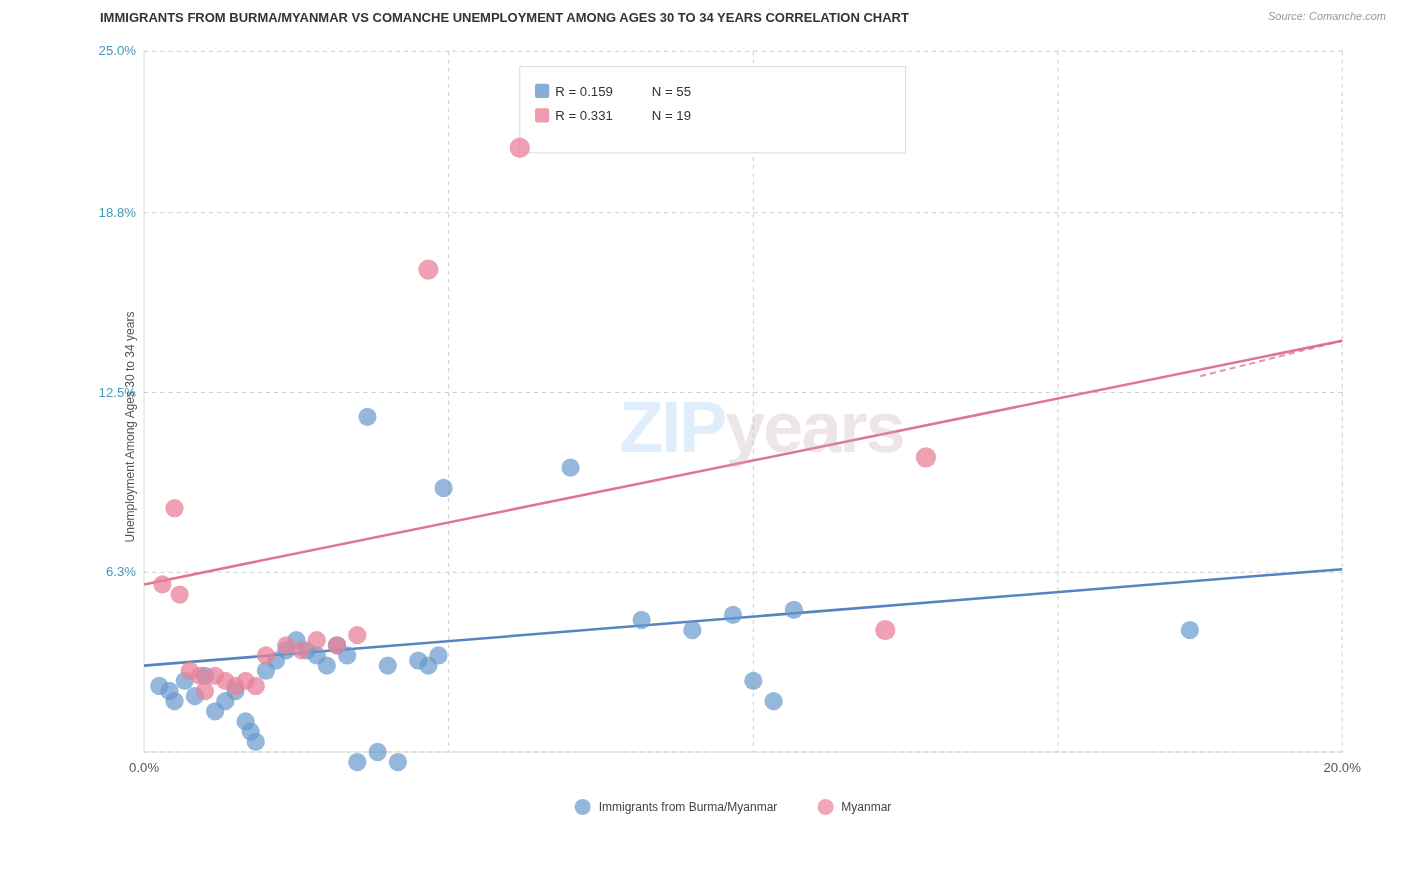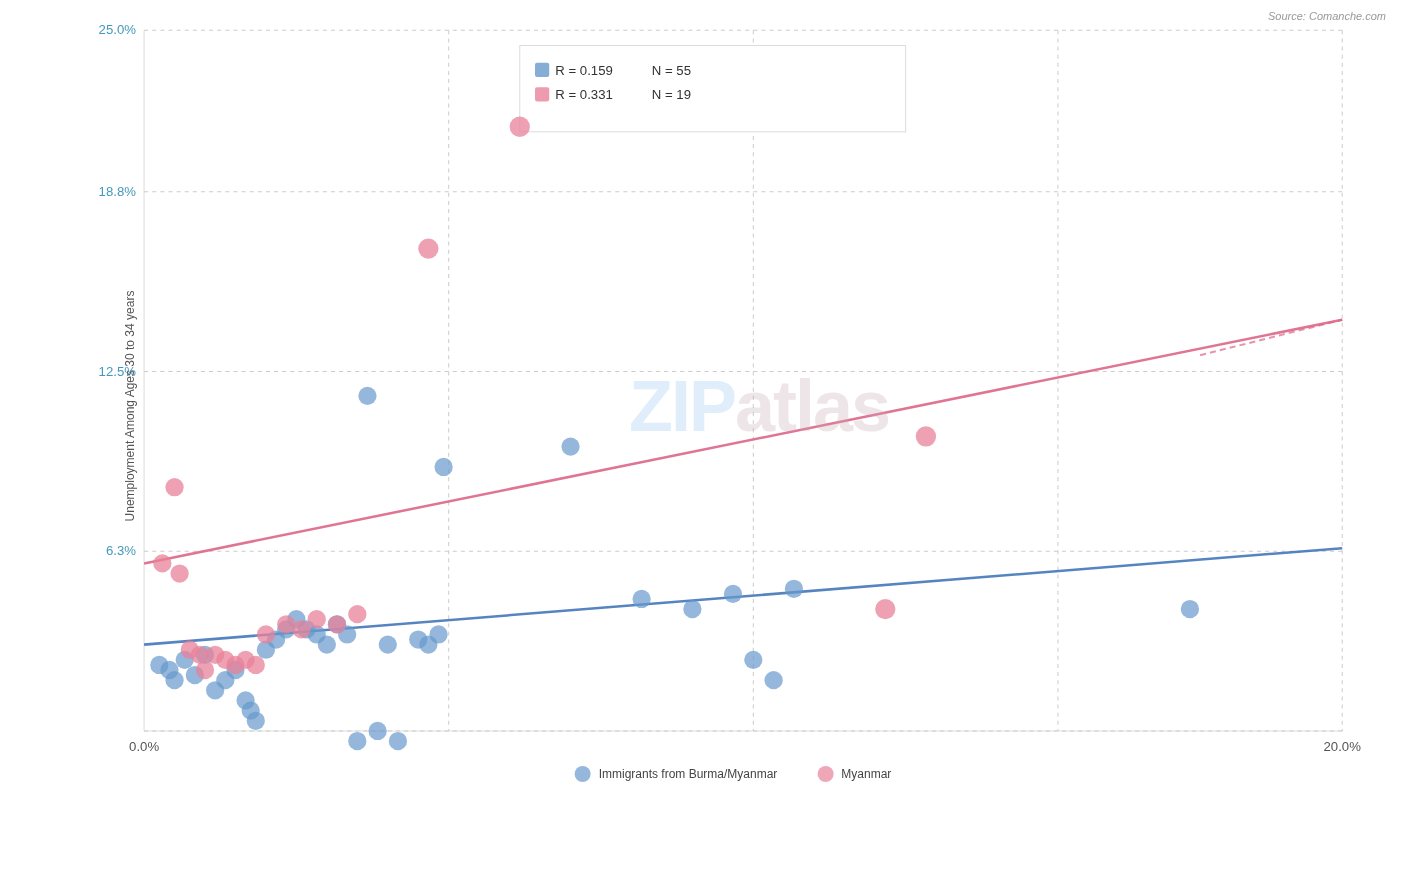--- a/index.html
+++ b/index.html
@@ -58,21 +58,21 @@
       transform: translate(-40%, -50%);
       font-size: 72px;
       font-weight: bold;
       color: rgba(180, 210, 240, 0.35);
       pointer-events: none;
       white-space: nowrap;
       letter-spacing: -2px;
     }
     .legend {
       position: absolute;
-      bottom: 20px;
+      bottom: 8px;
       left: 50%;
       transform: translateX(-50%);
       display: flex;
       gap: 40px;
       align-items: flex-start;
       font-size: 12px;
       color: #444;
     }
     .legend-item {
       display: flex;
@@ -83,27 +83,28 @@
       width: 16px;
       height: 16px;
       border-radius: 50%;
       opacity: 0.7;
     }
   </style>
 </head>
 <body>
 
 <div class="chart-container">
+  <div class="chart-title">IMMIGRANTS FROM BURMA/MYANMAR VS COMANCHE UNEMPLOYMENT AMONG AGES 30 TO 34 YEARS CORRELATION CHART</div>
   <div class="source-text">Source: Comanche.com</div>
 
   <div class="chart-area">
     <div class="y-axis-label">Unemployment Among Ages 30 to 34 years</div>
 
     <div class="watermark">
-      <span style="color:rgba(150,200,240,0.3);">ZIP</span><span style="color:rgba(200,170,180,0.3);">atlas</span>
+      <span style="color:rgba(150,200,240,0.3);">ZIP</span><span style="color:rgba(200,170,180,0.3);">years</span>
     </div>
 
     <svg class="main-chart" viewBox="0 0 1280 780">
 
       <line x1="60" y1="20" x2="60" y2="710" stroke="#ddd" stroke-width="1"></line>
       <line x1="60" y1="710" x2="1240" y2="710" stroke="#ddd" stroke-width="1"></line>
 
       <line x1="60" y1="710" x2="1240" y2="710" stroke="#ccc" stroke-width="1" stroke-dasharray="4,4"></line>
       <line x1="60" y1="533" x2="1240" y2="533" stroke="#ccc" stroke-width="1" stroke-dasharray="4,4"></line>
       <line x1="60" y1="356" x2="1240" y2="356" stroke="#ccc" stroke-width="1" stroke-dasharray="4,4"></line>

